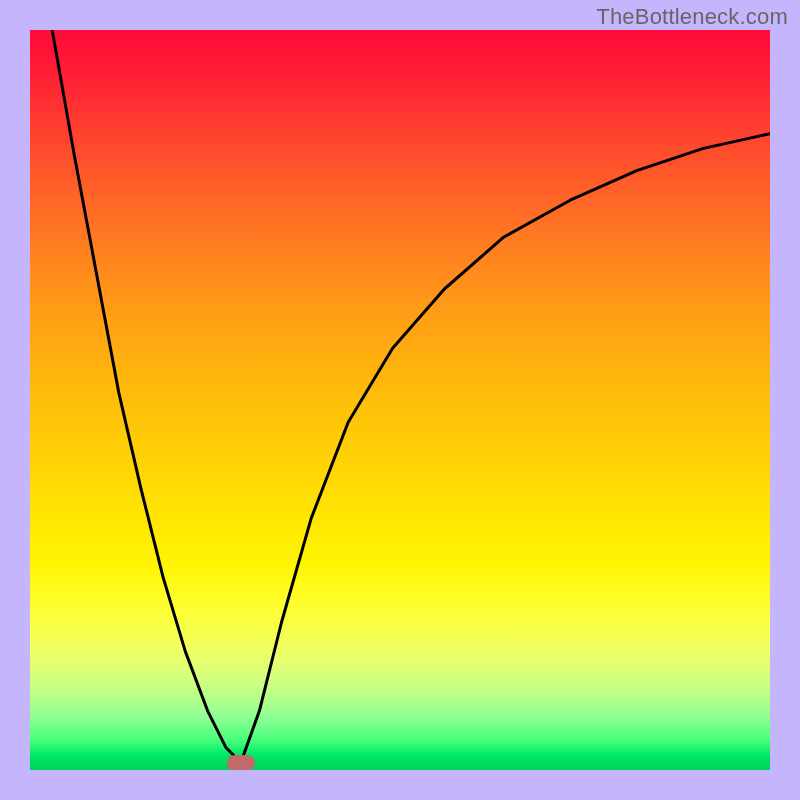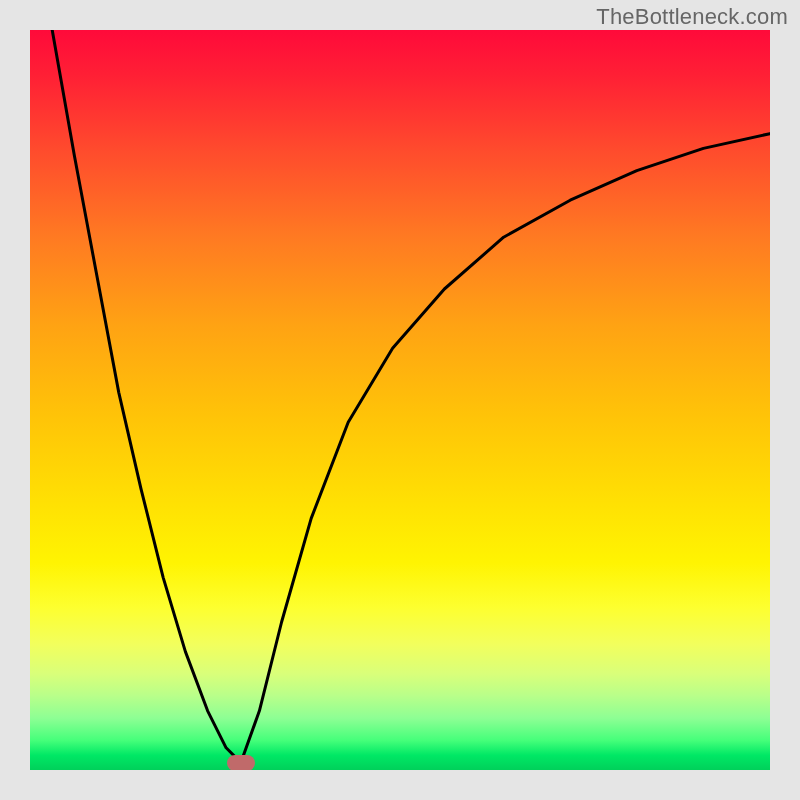--- a/index.html
+++ b/index.html
@@ -8,21 +8,21 @@
     width: 800px;
     height: 800px;
     overflow: hidden;
     background: #000;
     font-family: Arial, Helvetica, sans-serif;
   }
   .frame {
     position: relative;
     width: 800px;
     height: 800px;
-    background: #e5e5e5;
+    background: #c4b5fd;
   }
   .watermark {
     position: absolute;
     top: 4px;
     right: 12px;
     color: #666;
     font-size: 22px;
     font-weight: 500;
     letter-spacing: 0.2px;
     z-index: 10;

